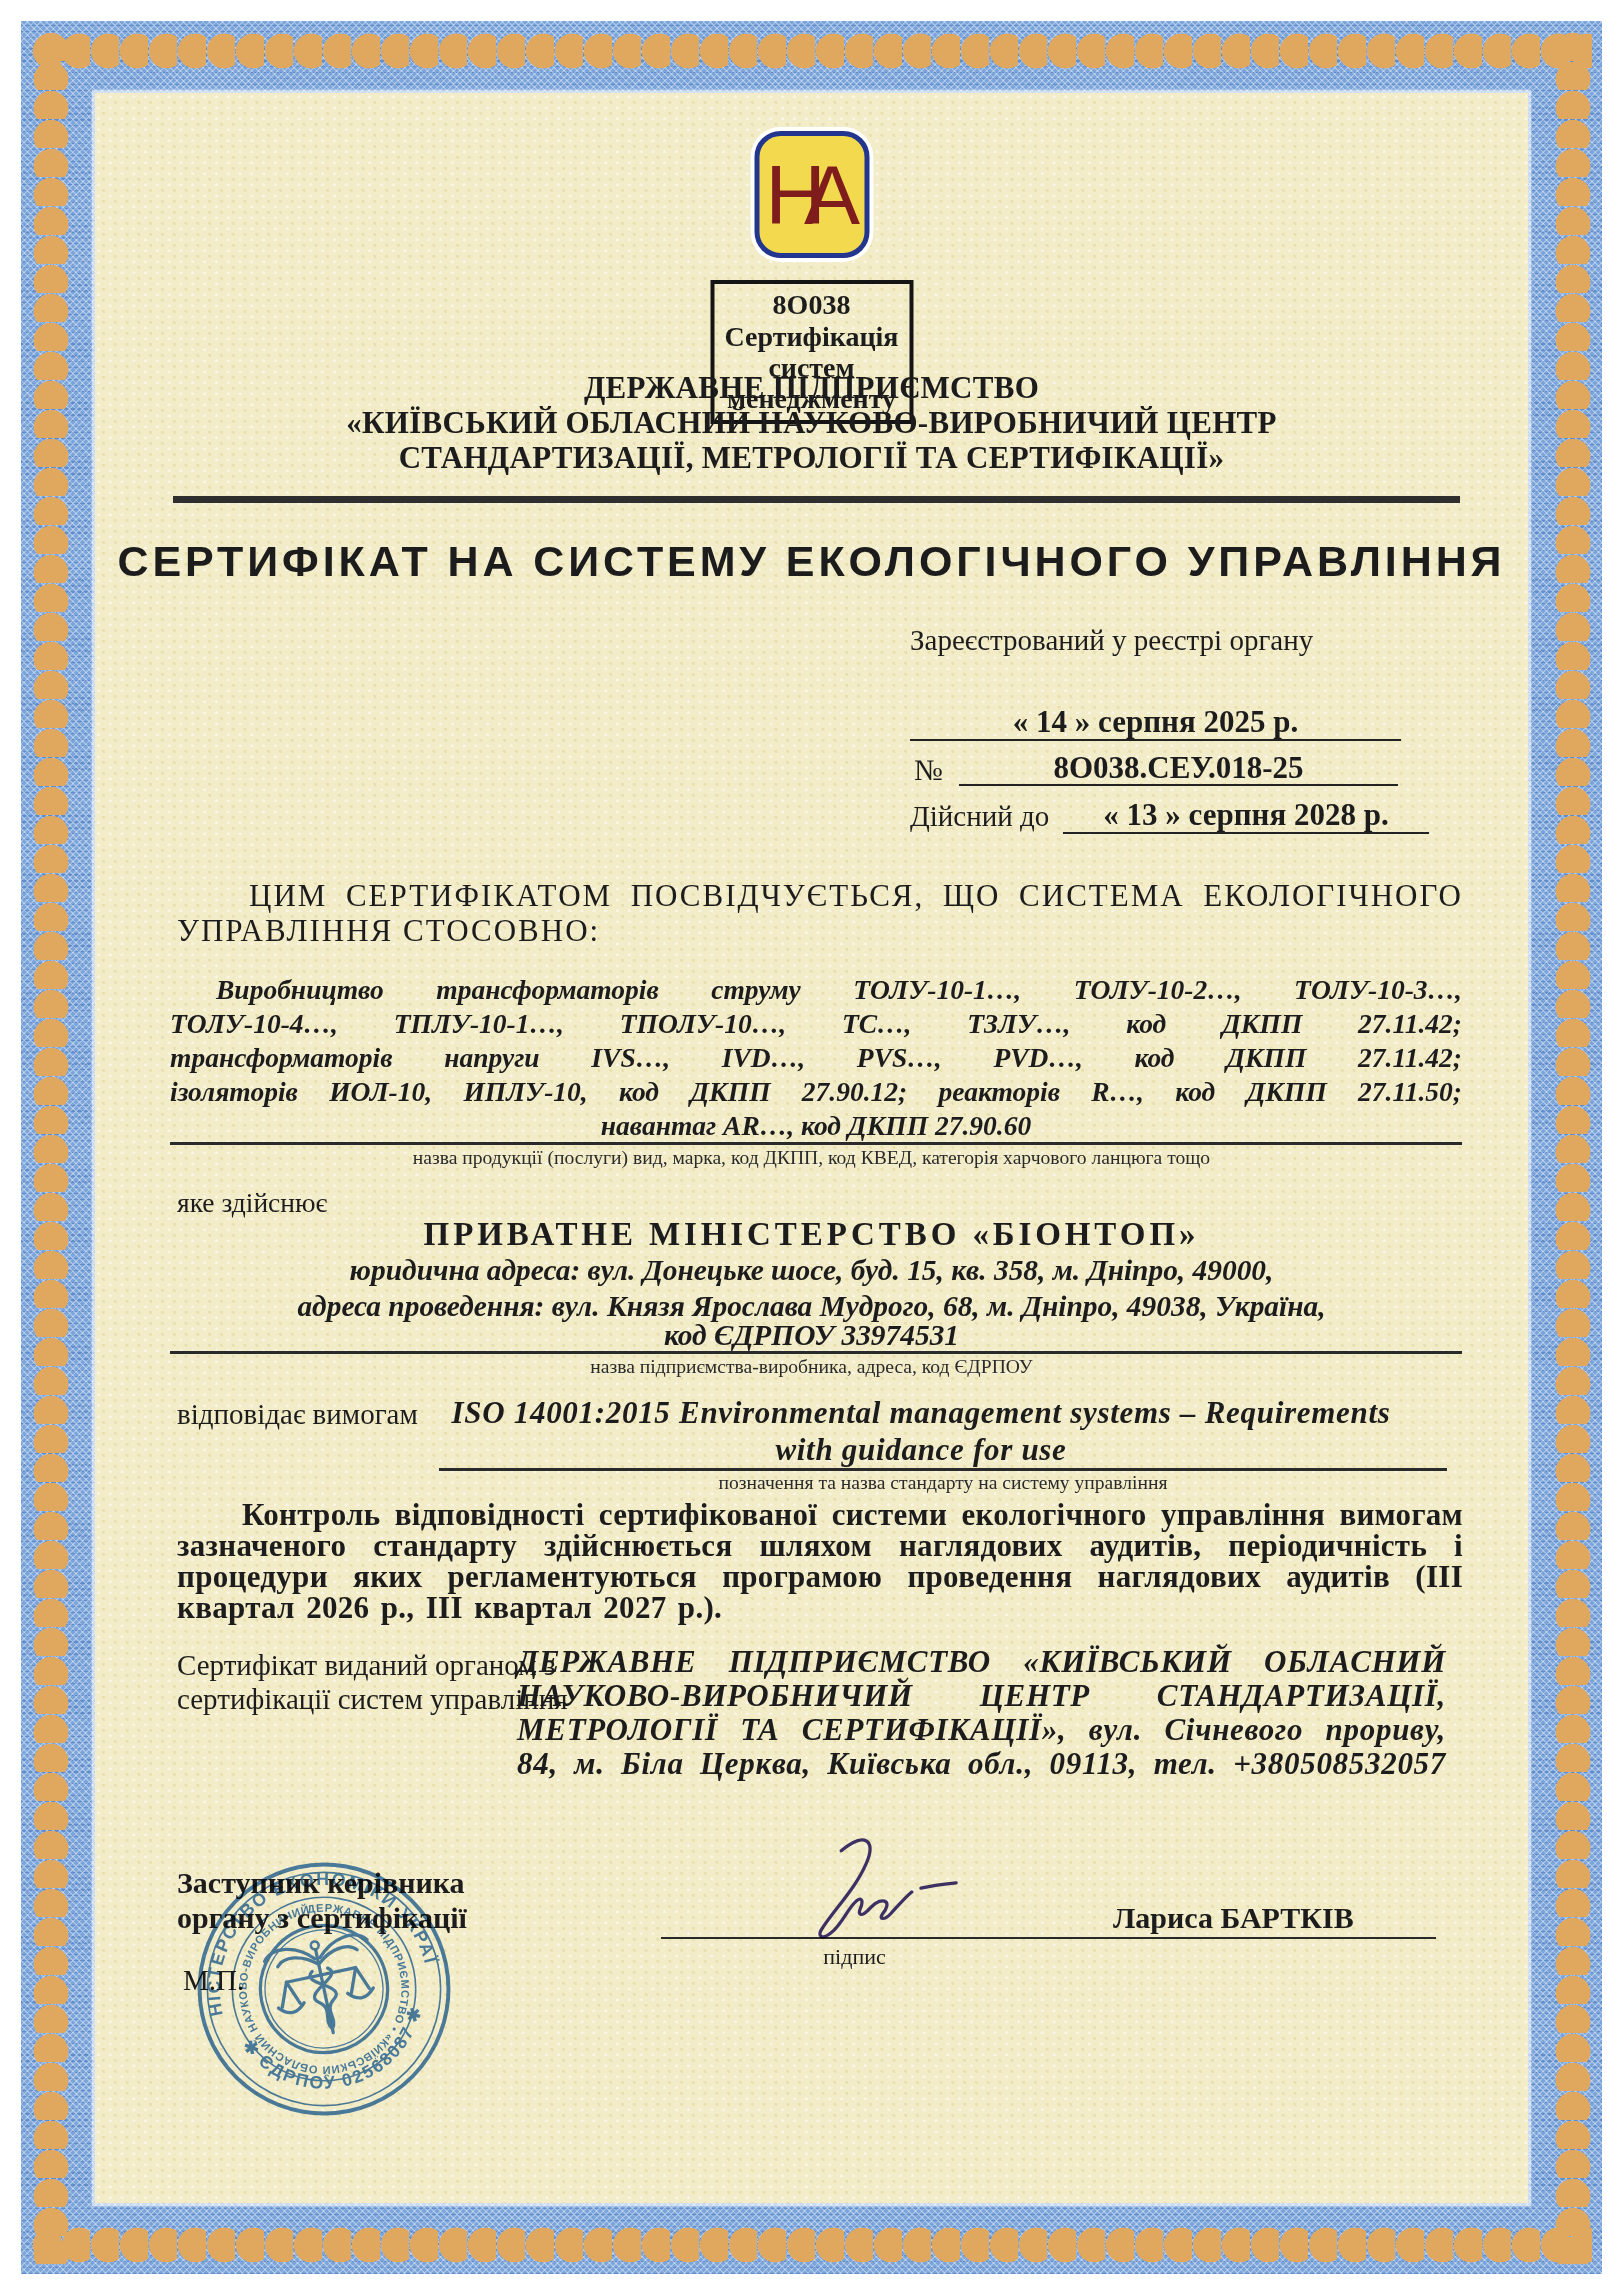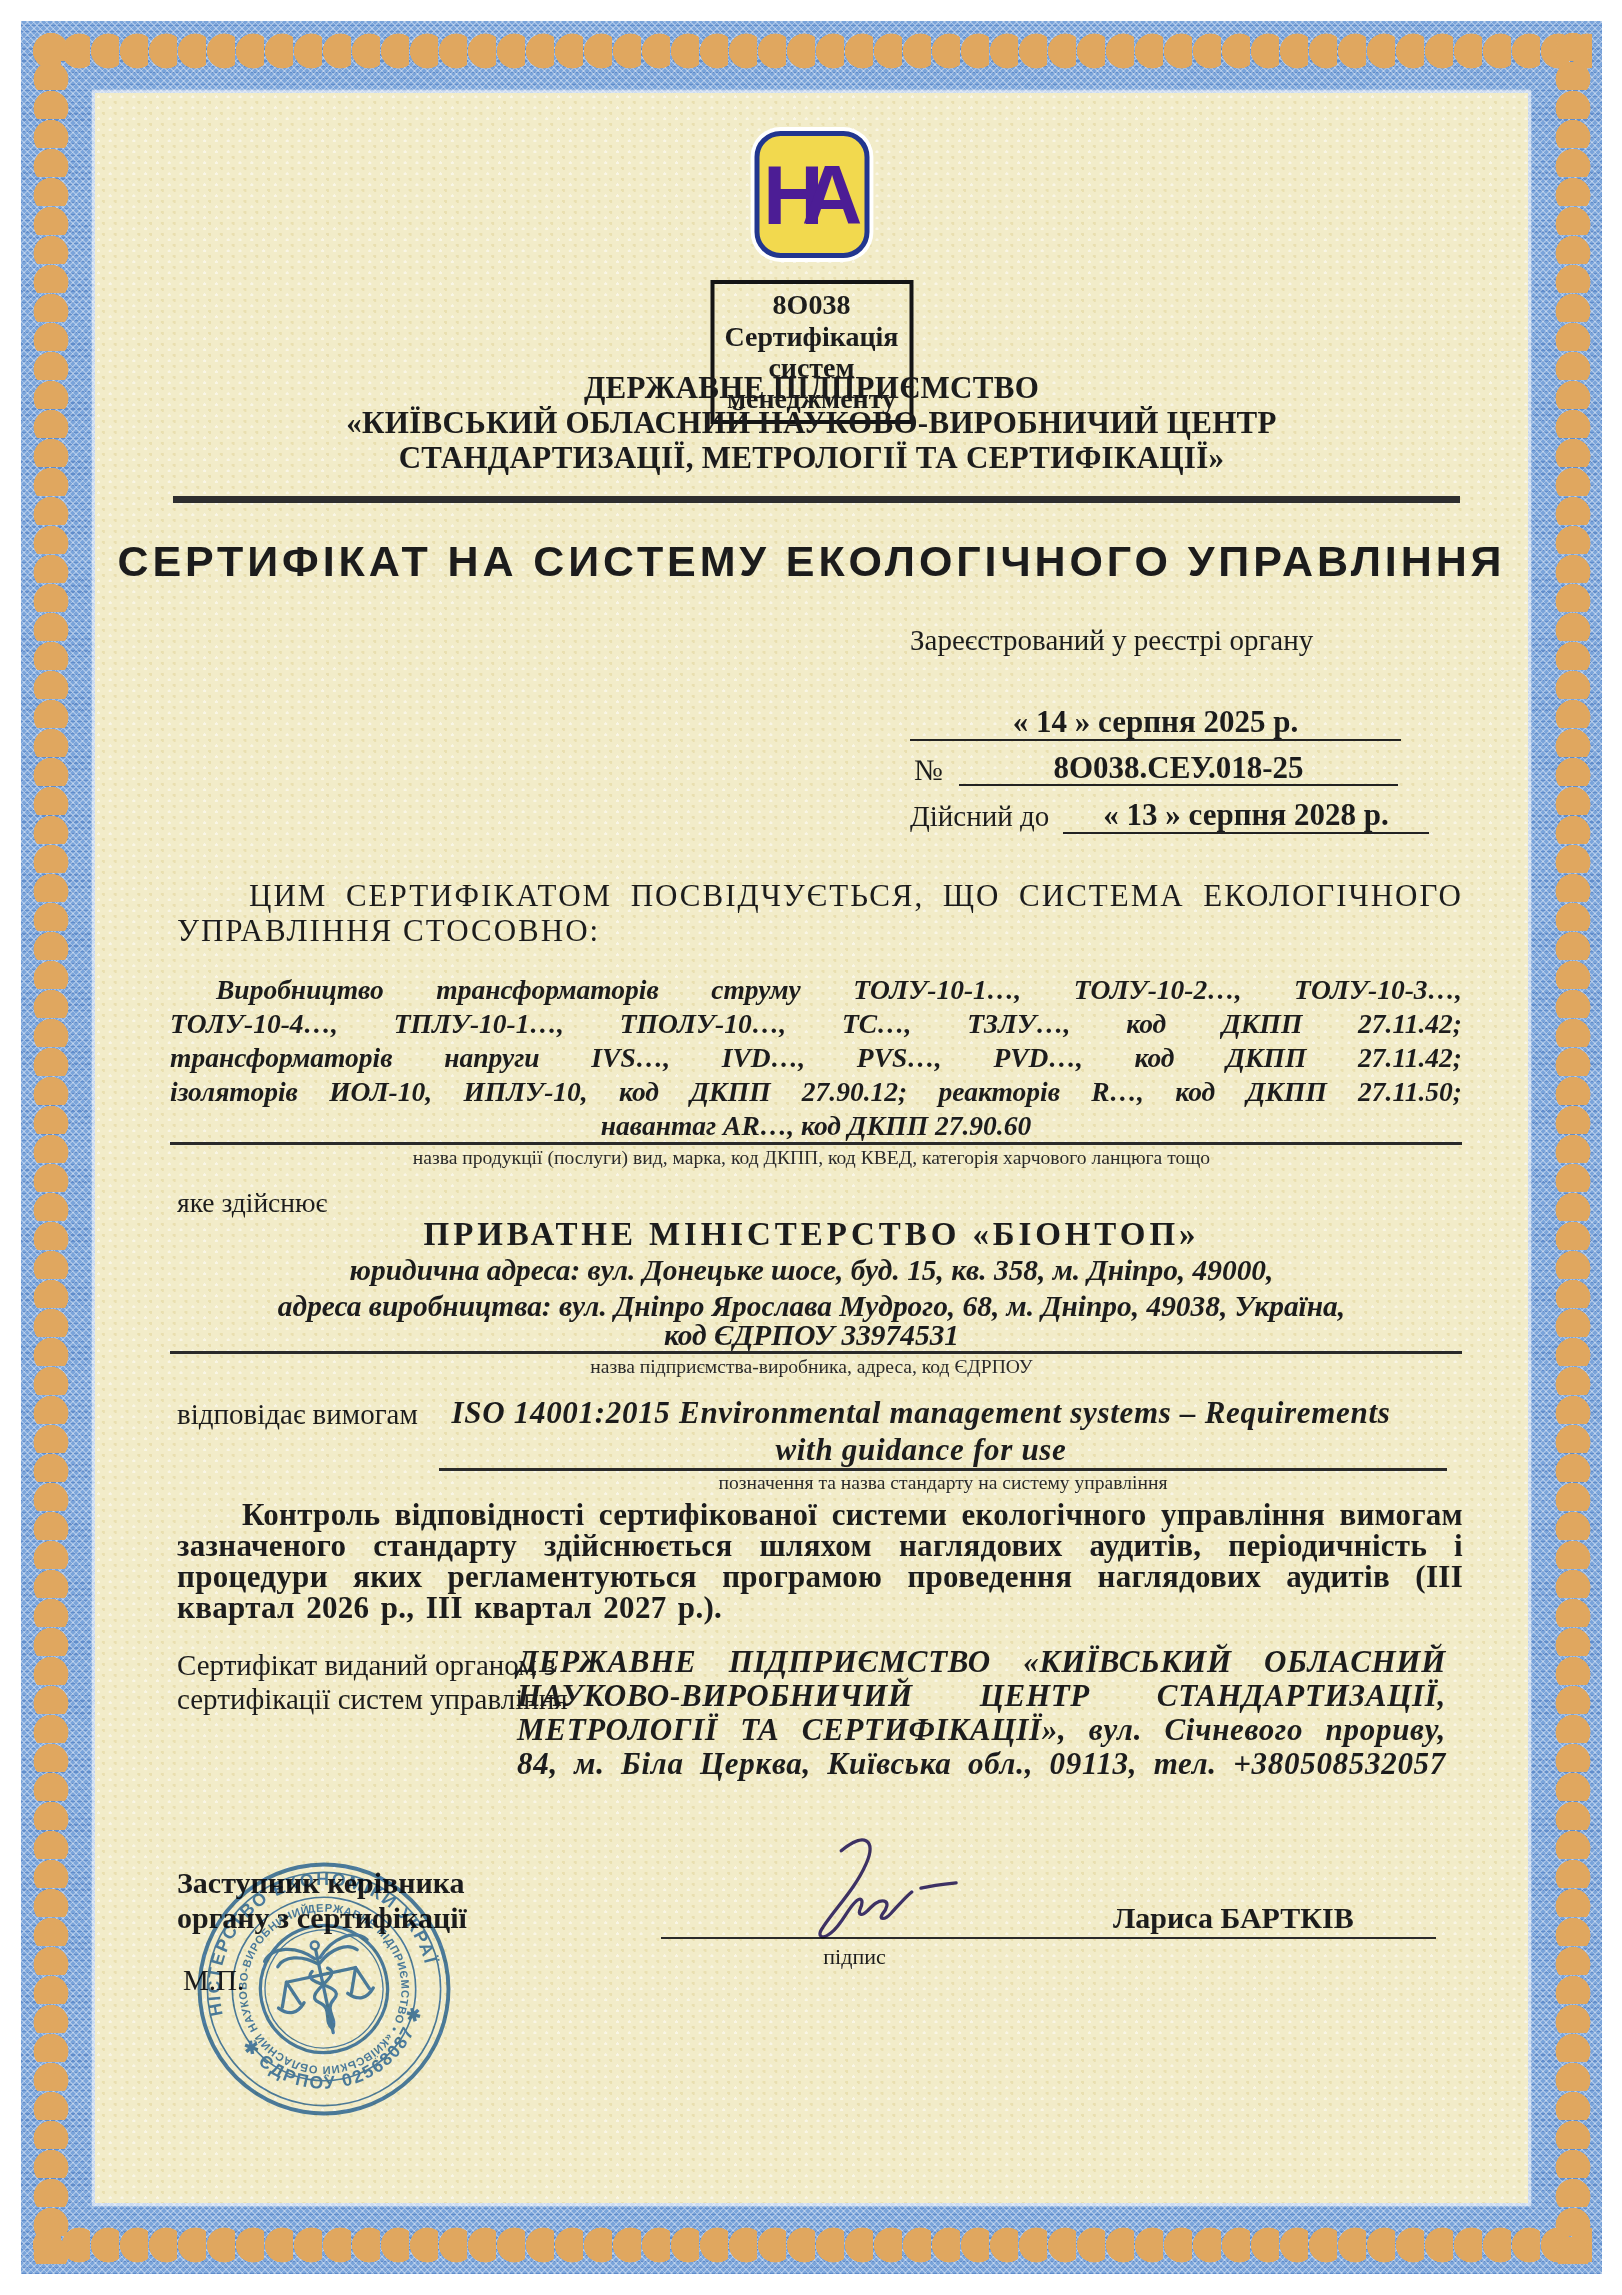--- a/index.html
+++ b/index.html
@@ -32,21 +32,21 @@
     background-size:11.8px 11px;
     box-shadow:0 0 0 3.3px rgba(255,255,255,.6);
   }
   .abs { position:absolute; }
 
   
   .logo { left:50%; transform:translateX(-50%); top:38px; width:115px; height:127px;
     background:#f2d94e; border:5.2px solid #22368f; border-radius:26px;
     display:flex; align-items:center; justify-content:center;
     box-shadow:0 0 0 3.9px #ffffff; font-family:"Liberation Sans", sans-serif; }
-  .logo .glyph { color:#4c1d95; font-weight:bold; font-size:84px; line-height:1; letter-spacing:-22px; padding-right:19.6px;text-align:right; }
+  .logo .glyph { color:#7f1d1d; font-weight:normal; font-size:84px; line-height:1; letter-spacing:-22px; padding-right:19.6px;text-align:right; }
 
   
   .idbox { left:50%; transform:translateX(-50%); top:187px; width:203px; border:4.6px solid #141414;
     text-align:center; padding:5.2px 3.9px; font-weight:bold; font-size:28px; line-height:1.12; }
 
   .header { left:0; right:0; top:277px; text-align:center; font-weight:bold; font-size:31px; line-height:35px; letter-spacing:0.3px; }
   .rule-thick { left:78px; width:1287px; top:403px; height:6.5px; background:#2e2e2e; }
   .title { left:0; right:0; top:444px; text-align:center; font-family:"Liberation Sans", sans-serif;
     font-weight:bold; font-size:43px; letter-spacing:3.9px; white-space:nowrap; }
 
@@ -147,21 +147,21 @@
       <div class="jline">трансформаторів напруги IVS…, IVD…, PVS…, PVD…, код ДКПП 27.11.42;</div>
       <div class="jline">ізоляторів ИОЛ-10, ИПЛУ-10, код ДКПП 27.90.12; реакторів R…, код ДКПП 27.11.50;</div>
       <div class="l5">навантаг AR…, код ДКПП 27.90.60</div>
     </div>
     <div class="abs rule-thin" style="left:75px; width:1292px; top:1049px;"></div>
     <div class="abs caption" style="left:0; right:0; top:1054px;">назва продукції (послуги) вид, марка, код ДКПП, код КВЕД, категорія харчового ланцюга тощо</div>
 
     <div class="abs intro">яке здійснює</div>
     <div class="abs company-name">ПРИВАТНЕ МІНІСТЕРСТВО  «БІОНТОП»</div>
     <div class="abs addr" style="top:1161px;">юридична адреса: вул. Донецьке шосе, буд. 15, кв. 358, м. Дніпро, 49000,</div>
-    <div class="abs addr" style="top:1197px;">адреса виробництва: вул. Дніпро Ярослава Мудрого, 68, м. Дніпро, 49038, Україна,</div>
+    <div class="abs addr" style="top:1197px;">адреса проведення: вул. Князя Ярослава Мудрого, 68, м. Дніпро, 49038, Україна,</div>
     <div class="abs addr" style="top:1226px;">код ЄДРПОУ 33974531</div>
     <div class="abs rule-thin" style="left:75px; width:1292px; top:1258px;"></div>
     <div class="abs caption" style="left:0; right:0; top:1263px;">назва підприємства-виробника, адреса, код ЄДРПОУ</div>
 
     <div class="abs std-label">відповідає вимогам</div>
     <div class="abs std-text" style="top:1302px;">ISO 14001:2015 Environmental management systems – Requirements</div>
     <div class="abs std-text" style="top:1339px;">with guidance for use</div>
     <div class="abs rule-thin" style="left:344px; width:1008px; top:1375px;"></div>
     <div class="abs caption" style="left:344px; width:1008px; top:1379px;">позначення та назва стандарту на систему управління</div>
 

